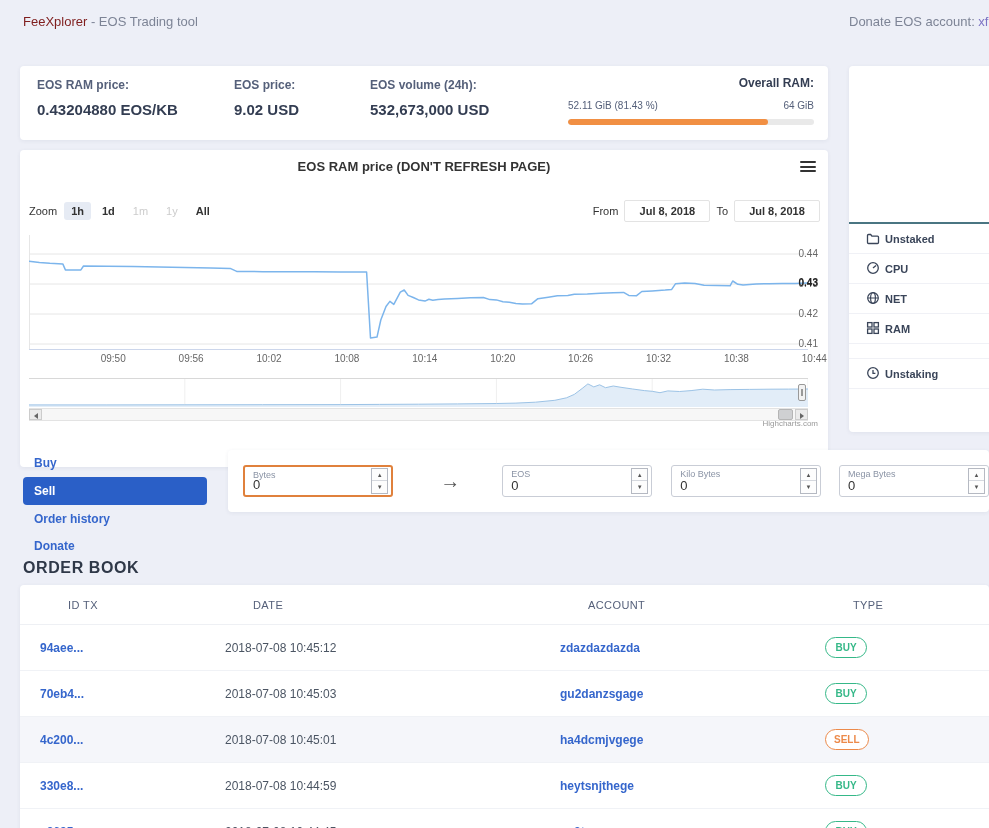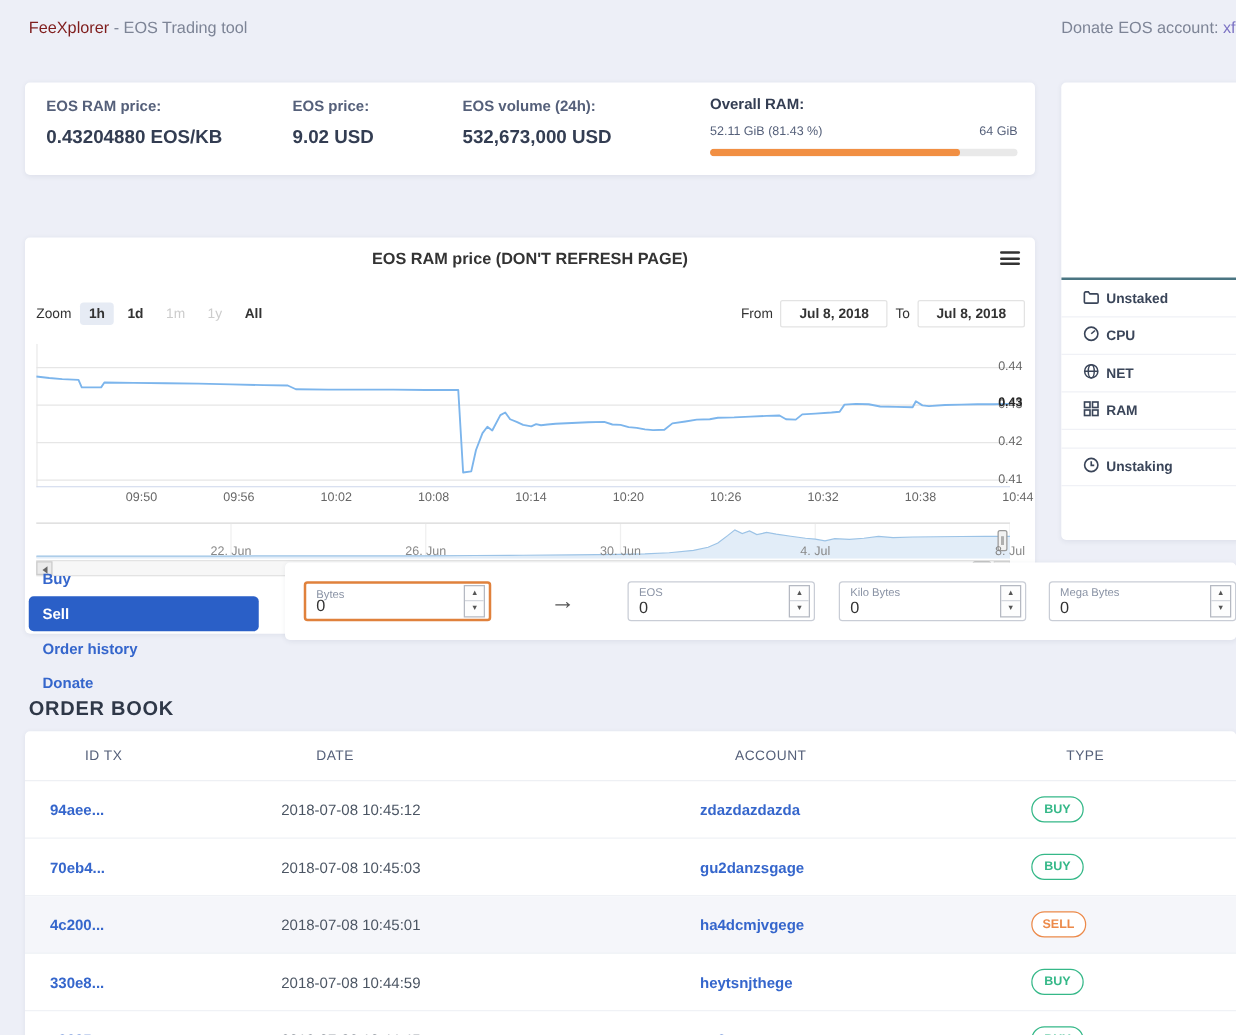--- a/index.html
+++ b/index.html
@@ -20,27 +20,27 @@
   .hdr-title { position: absolute; left: 23px; top: 14px; font-size: 13px; white-space: nowrap; }
   .hdr-title .brand { color: #7f1d1d; }
   .hdr-title .rest { color: #7d8496; }
   .hdr-donate { position: absolute; left: 849px; top: 14px; font-size: 13px; color: #7d8496; white-space: nowrap; }
   .hdr-donate a { color: #7d74c4; text-decoration: none; }
   
   #stats-card { left: 20px; top: 66px; width: 808px; height: 74px; }
   .stat { position: absolute; top: 12px; }
   .stat .lbl { font-size: 12px; font-weight: bold; color: #55607a; }
   .stat .val { font-size: 15px; font-weight: bold; color: #333d52; margin-top: 9px; }
-  #stat-ram-bar-wrap { position: absolute; left: 548px; top: 10px; width: 246px; }
+  #stat-ram-bar-wrap { position: absolute; left: 548px; top: 10px; width: 246px; text-align: right; }
   #stat-ram-bar-wrap .lbl { font-size: 12px; font-weight: bold; color: #333d52; }
   .ram-row { display: flex; justify-content: space-between; margin-top: 10px; font-size: 10px; color: #55607a; }
   .ram-track { margin-top: 8px; height: 6px; background: #e9e9e9; border-radius: 3px; overflow: hidden; }
   .ram-fill { height: 100%; border-radius: 3px; }
   
-  #chart-card { left: 20px; top: 150px; width: 808px; height: 317px; font-size: 11px; margin-top: 40px; }
+  #chart-card { left: 20px; top: 150px; width: 808px; height: 317px; font-size: 11px; }
   .hc-title { position: absolute; left: 0; right: 0; top: 9px; text-align: center; font-size: 13px; font-weight: bold; color: #333; }
   .hc-subtitle { position: absolute; left: 0; right: 0; top: 29px; text-align: center; font-size: 11px; color: #666; }
   .hc-burger { position: absolute; right: 12px; top: 11px; width: 16px; height: 13px; cursor: pointer; }
   .hc-burger span { display: block; height: 2px; background: #333; margin: 0 0 2.5px 0; border-radius: 1px; }
   .hc-zoom { position: absolute; left: 9px; top: 52px; display: flex; align-items: center; gap: 4px; }
   .hc-zoom .zlbl { color: #333; margin-right: 3px; }
   .zbtn { padding: 3px 7px; border-radius: 3px; color: #333; font-weight: bold; cursor: pointer; }
   .zbtn.selected { background: #e6ebf4; }
   .zbtn.disabled { color: #ccc; cursor: default; font-weight: normal; }
   .hc-range { position: absolute; right: 8px; top: 50px; display: flex; align-items: center; gap: 6px; color: #333; }
@@ -201,27 +201,20 @@
           <line x1="311.6" x2="311.6" y1="0" y2="28" stroke="#efefef" stroke-width="1"></line>
           <line x1="467.4" x2="467.4" y1="0" y2="28" stroke="#efefef" stroke-width="1"></line>
           <line x1="623.2" x2="623.2" y1="0" y2="28" stroke="#efefef" stroke-width="1"></line>
           <line x1="779" x2="779" y1="0" y2="28" stroke="#efefef" stroke-width="1"></line>
         </g>
       <path id="nav-area" fill="#e2edf8" stroke="none" d="M0,28 L0.0,25.9 L77.9,25.9 L155.8,25.8 L233.7,25.7 L311.6,25.6 L350.6,25.4 L389.5,25.2 L428.5,24.9 L467.4,24.5 L486.9,24.1 L506.4,23.2 L525.8,21.3 L537.5,18.8 L545.3,15.4 L553.1,9.5 L558.9,4.9 L564.8,7.9 L570.6,5.8 L576.5,8.7 L584.3,7.0 L592.0,8.3 L603.7,10.0 L615.4,11.6 L623.2,12.3 L631.0,13.7 L638.8,11.9 L650.5,12.5 L662.1,11.6 L673.8,10.2 L685.5,11.0 L701.1,10.6 L720.6,10.4 L740.0,10.2 L759.5,10.1 L779.0,10.0 L779,28 Z"></path>
       <polyline id="nav-line" fill="none" stroke="#9cc3e6" stroke-width="1" points="0.0,25.9 77.9,25.9 155.8,25.8 233.7,25.7 311.6,25.6 350.6,25.4 389.5,25.2 428.5,24.9 467.4,24.5 486.9,24.1 506.4,23.2 525.8,21.3 537.5,18.8 545.3,15.4 553.1,9.5 558.9,4.9 564.8,7.9 570.6,5.8 576.5,8.7 584.3,7.0 592.0,8.3 603.7,10.0 615.4,11.6 623.2,12.3 631.0,13.7 638.8,11.9 650.5,12.5 662.1,11.6 673.8,10.2 685.5,11.0 701.1,10.6 720.6,10.4 740.0,10.2 759.5,10.1 779.0,10.0"></polyline>
     </svg>
     <div class="nav-handle" style="left:769px"></div>
   </div>
-  <div class="nav-labels" id="nav-labels">
-      <div class="nav-lab" style="left: 20%;">22. Jun</div>
-      <div class="nav-lab" style="left: 40%;">26. Jun</div>
-      <div class="nav-lab" style="left: 60%;">30. Jun</div>
-      <div class="nav-lab" style="left: 80%;">4. Jul</div>
-      <div class="nav-lab" style="left: 100%;">8. Jul</div>
-    </div>
 
   <div class="hc-scroll">
     <div class="sb-arrow left">
         <i></i>
       </div>
     <div class="sb-thumb"></div>
     <div class="sb-arrow right">
         <i></i>
       </div>
   </div>

